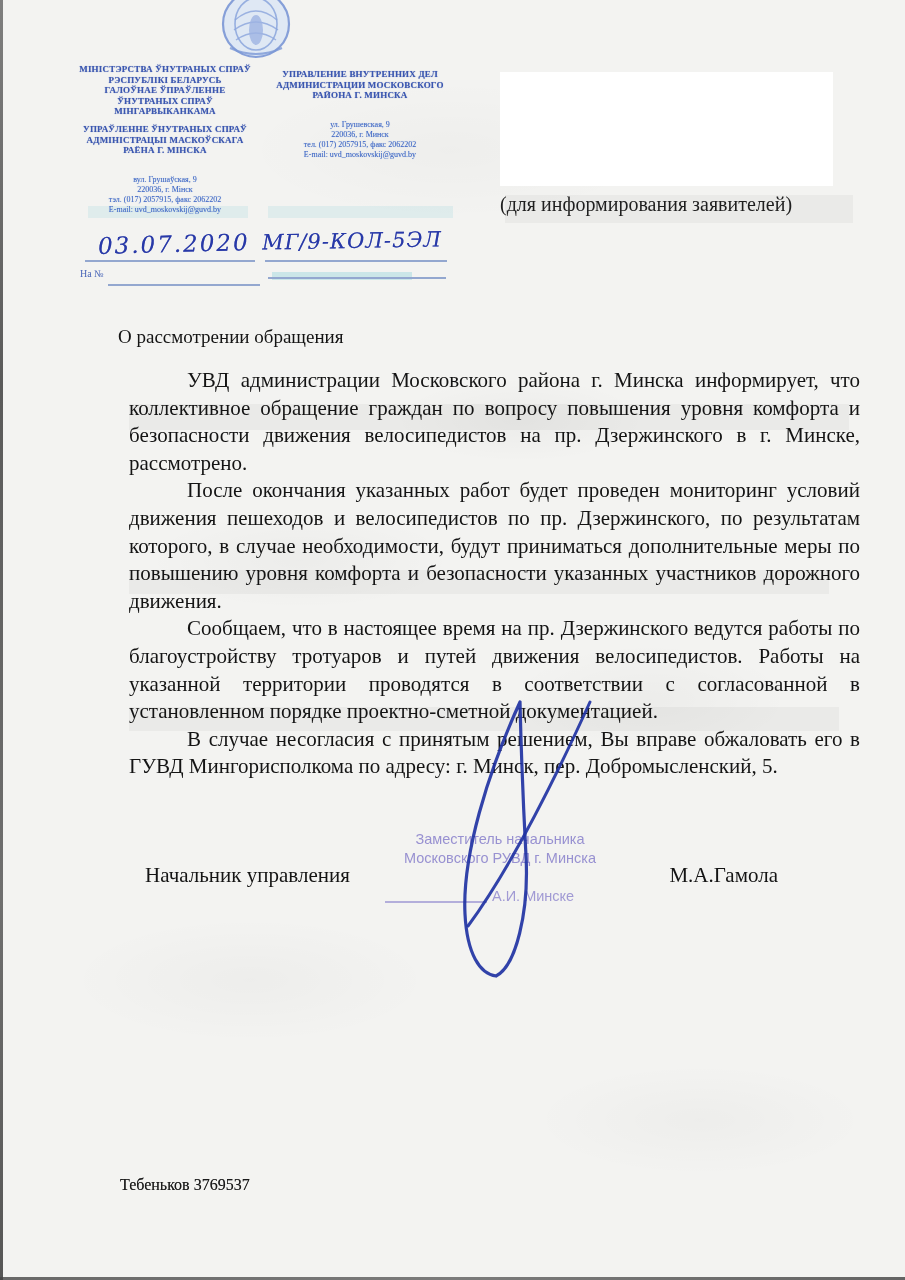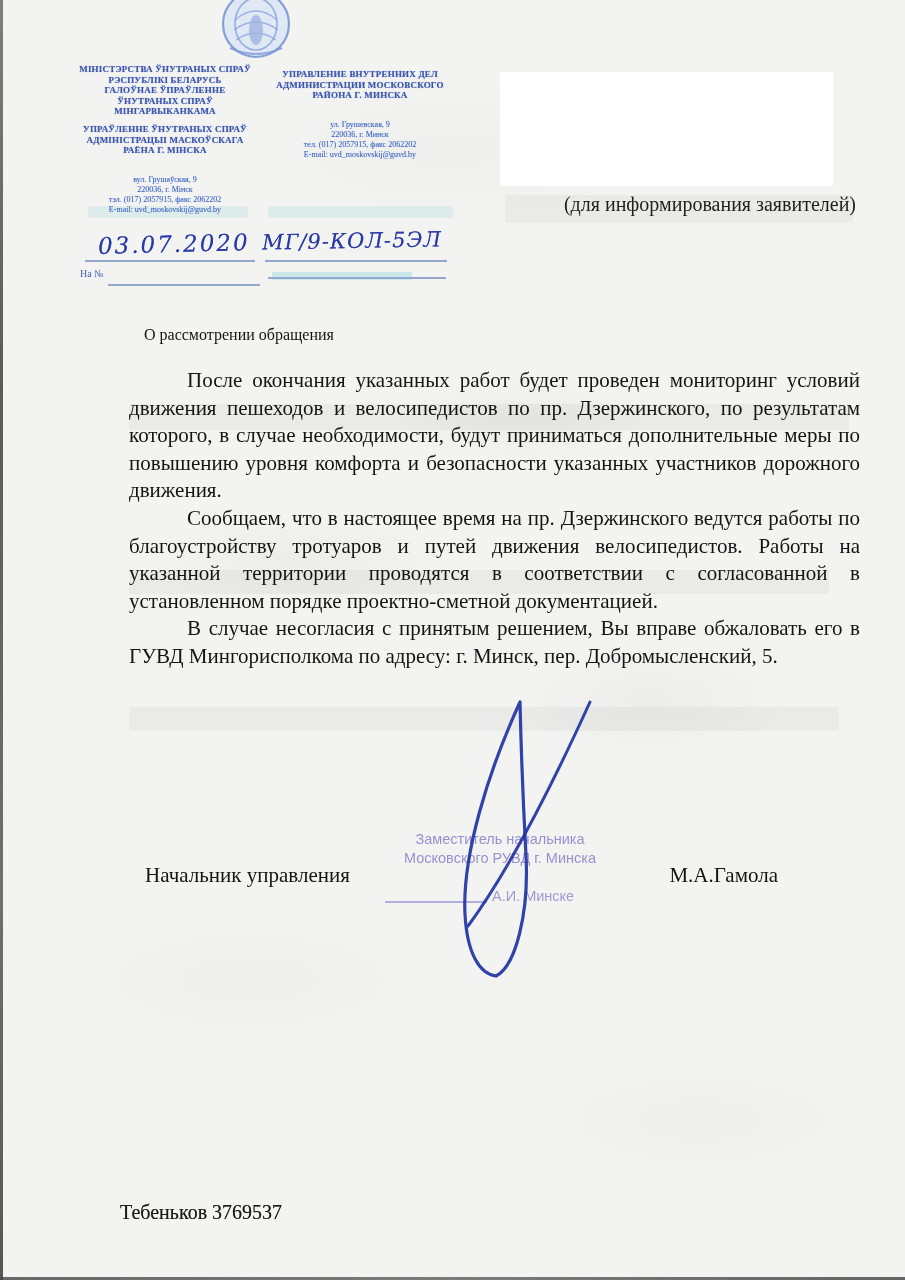--- a/index.html
+++ b/index.html
@@ -40,45 +40,45 @@
     text-shadow:0 0 .8px rgba(80,130,210,.5);}
 
   .handwrite{position:absolute;font-family:"DejaVu Serif", serif;font-style:italic;
     color:#2839a8;text-shadow:0 0 .6px rgba(40,57,168,.6);}
   .hw-date{left:98px;top:231px;font-size:23px;letter-spacing:2px;transform:rotate(-1.5deg);}
   .hw-num{left:262px;top:229px;font-size:21px;letter-spacing:1px;transform:rotate(-1deg);}
   .rule{position:absolute;height:1.5px;background:#93a7cf;}
   .ref-label{position:absolute;left:80px;top:268px;font-size:10px;color:#4a66b8;}
 
   .redaction{position:absolute;left:500px;top:72px;width:333px;height:114px;background:#ffffff;}
-  .note{position:absolute;left:500px;top:193px;width:356px;text-align:right;
+  .note{position:absolute;left:500px;top:193px;width:356px;text-align:left;
     font-size:20px;color:#1f1f1f;font-family:Liberation Serif, serif;}
 
-  .title{position:absolute;left:144px;top:326px;font-size:16px;color:#141414;}
+  .title{position:absolute;left:118px;top:326px;font-size:19px;color:#141414;}
 
   .body-text{position:absolute;left:129px;top:367px;width:731px;
     font-size:21px;line-height:27.6px;color:#141414;text-align:justify;}
   .body-text p{margin:0;text-indent:58px;}
 
   .stamp{position:absolute;left:372px;top:830px;width:256px;text-align:center;
     font-family:"Liberation Sans", sans-serif;
     font-size:14.5px;line-height:19px;color:rgba(126,116,200,0.78);z-index:1;}
   .stamp-name{position:absolute;left:492px;top:888px;font-family:"Liberation Sans", sans-serif;
     font-size:14.5px;color:rgba(126,116,200,0.70);z-index:1;}
   .stamp-rule{position:absolute;left:385px;top:901px;width:102px;height:1.5px;
     background:rgba(126,116,200,0.55);z-index:1;}
 
   .sign-row{position:absolute;left:145px;top:863px;width:731px;display:flex;
     justify-content:space-between;font-size:21px;color:#141414;z-index:2;text-align:center;}
   .sign-row .name{padding-right:98px;}
 
   .signature{position:absolute;left:420px;top:688px;z-index:5;}
 
-  .executor{position:absolute;left:120px;top:1176px;font-size:20px;color:#1a1a1a;
-    text-shadow:0 0 .6px rgba(0,0,0,.55);margin-top:25px;}
+  .executor{position:absolute;left:120px;top:1176px;font-size:16px;color:#1a1a1a;
+    text-shadow:0 0 .6px rgba(0,0,0,.55);}
 </style>
 </head>
 <body>
 
 <div class="page">
 
   <div class="edge-left"></div>
   <div class="edge-bottom"></div>
 
   <div class="smudge" style="left:505px;top:195px;width:348px;height:28px;"></div>
@@ -130,20 +130,21 @@
   <div class="rule" style="left:265px;top:260px;width:182px;"></div>
   <div class="cyan" style="left:272px;top:272px;width:140px;height:8px;"></div>
   <div class="rule" style="left:268px;top:277px;width:178px;"></div>
 
   <div class="redaction"></div>
   <div class="note">(для информирования заявителей)</div>
 
   <div class="title">О рассмотрении обращения</div>
 
   <div class="body-text">
+    <p>УВД администрации Московского района г. Минска информирует, что коллективное обращение граждан по вопросу повышения уровня комфорта и безопасности движения велосипедистов на пр. Дзержинского в г. Минске, рассмотрено.</p>
     <p>После окончания указанных работ будет проведен мониторинг условий движения пешеходов и велосипедистов по пр. Дзержинского, по результатам которого, в случае необходимости, будут приниматься дополнительные меры по повышению уровня комфорта и безопасности указанных участников дорожного движения.</p>
     <p>Сообщаем, что в настоящее время на пр. Дзержинского ведутся работы по благоустройству тротуаров и путей движения велосипедистов. Работы на указанной территории проводятся в соответствии с согласованной в установленном порядке проектно-сметной документацией.</p>
     <p>В случае несогласия с принятым решением, Вы вправе обжаловать его в ГУВД Мингорисполкома по адресу: г. Минск, пер. Добромысленский, 5.</p>
   </div>
 
   <div class="stamp preline">Заместитель начальника
 Московского РУВД г. Минска</div>
   <div class="stamp-rule"></div>
   <div class="stamp-name">А.И. Минске</div>
 

